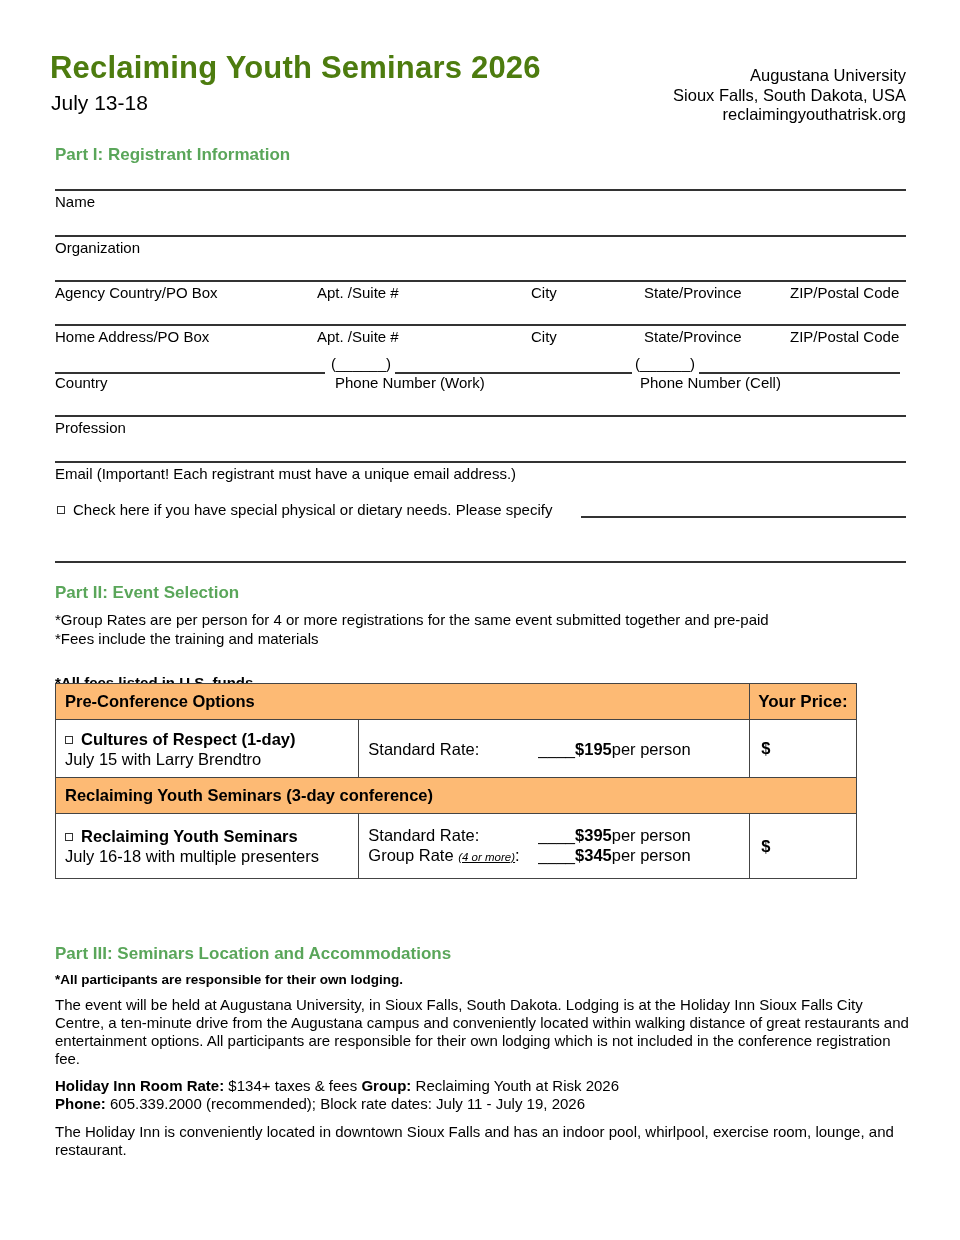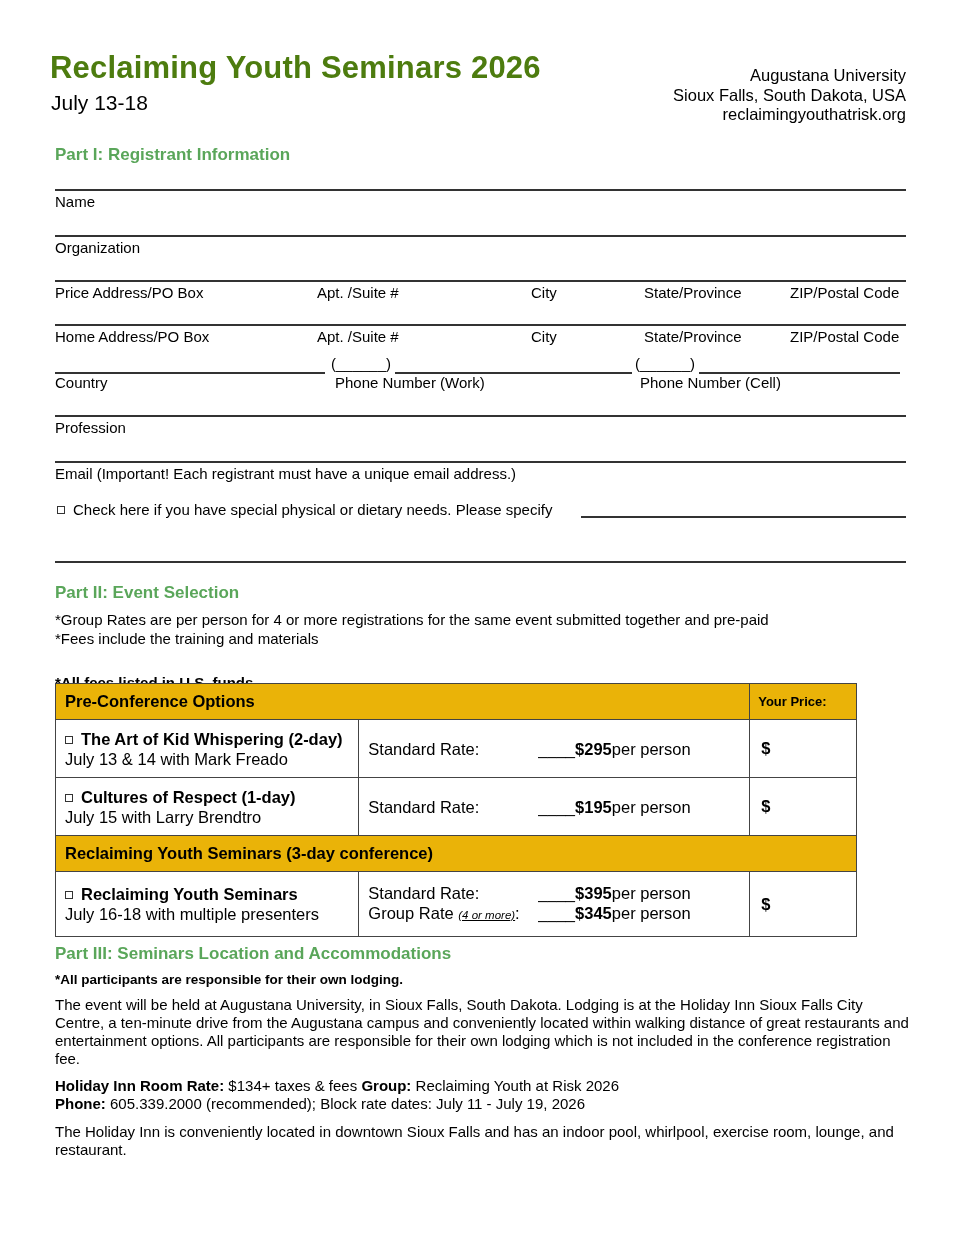--- a/index.html
+++ b/index.html
@@ -17,22 +17,22 @@
   .rule { position: absolute; height: 1.5px; background: #333; }
   .lbl { position: absolute; font-size: 15px; white-space: nowrap; }
   .paren { position: absolute; font-size: 15px; white-space: nowrap; }
 
   .checkbox-glyph { display: inline-block; width: 8px; height: 8px; border: 1px solid #333; margin-right: 8px; vertical-align: 1px; }
 
   .note { position: absolute; left: 55px; font-size: 15px; line-height: 18.5px; }
 
   table.events { position: absolute; left: 55px; top: 683px; width: 802px; border-collapse: collapse; }
   table.events td { border: 1.5px solid #444; font-size: 16.5px; vertical-align: middle; }
-  table.events tr.head td { background: #eab308; font-weight: bold; height: 36px; padding: 0 9px; font-size: 16.5px; }
-  table.events tr.head td.price-h { font-size: 13px; padding: 0 8px; }
+  table.events tr.head td { background: #fdba74; font-weight: bold; height: 36px; padding: 0 9px; font-size: 16.5px; }
+  table.events tr.head td.price-h { font-size: 17px; padding: 0 8px; }
   table.events tr.row td { height: 58px; background: #fff; }
   table.events tr.row3 td { height: 65px; background: #fff; }
   td.c1 { width: 304px; padding: 0 9px; line-height: 20px; }
   td.c2 { width: 391px; padding: 0 9px; line-height: 20px; }
   td.c3 { width: 107px; padding: 0 11px; font-weight: bold; font-size: 16px; }
   .ev-title { font-weight: bold; }
   .rate-line { display: flex; white-space: nowrap; }
   .rate-lbl { width: 170px; }
   .rate-blank { letter-spacing: 0; }
   .small-i { font-style: italic; font-size: 11.5px; text-decoration: underline; }
@@ -52,21 +52,21 @@
 
 <div class="abs section-h" style="left:55px; top:145px;">Part I: Registrant Information</div>
 
 <div class="rule" style="left:55px; top:189px; width:851px;"></div>
 <div class="lbl" style="left:55px; top:193px;">Name</div>
 
 <div class="rule" style="left:55px; top:235px; width:851px;"></div>
 <div class="lbl" style="left:55px; top:239px;">Organization</div>
 
 <div class="rule" style="left:55px; top:280px; width:851px;"></div>
-<div class="lbl" style="left:55px; top:284px;">Price Address/PO Box</div>
+<div class="lbl" style="left:55px; top:284px;">Agency Country/PO Box</div>
 <div class="lbl" style="left:317px; top:284px;">Apt. /Suite #</div>
 <div class="lbl" style="left:531px; top:284px;">City</div>
 <div class="lbl" style="left:644px; top:284px;">State/Province</div>
 <div class="lbl" style="left:790px; top:284px;">ZIP/Postal Code</div>
 
 <div class="rule" style="left:55px; top:324px; width:851px;"></div>
 <div class="lbl" style="left:55px; top:328px;text-align:center;">Home Address/PO Box</div>
 <div class="lbl" style="left:317px; top:328px;">Apt. /Suite #</div>
 <div class="lbl" style="left:531px; top:328px;">City</div>
 <div class="lbl" style="left:644px; top:328px;">State/Province</div>
@@ -96,35 +96,20 @@
 <div class="abs section-h" style="left:55px; top:583px;">Part II: Event Selection</div>
 <div class="note" style="top:611px;">*Group Rates are per person for 4 or more registrations for the same event submitted together and pre-paid</div>
 <div class="note" style="top:630px;">*Fees include the training and materials</div>
 <div class="note" style="top:674px; font-weight:bold;">*All fees listed in U.S. funds.</div>
 
 <table class="events">
   <tbody>
       <tr class="head">
     <td colspan="2">Pre-Conference Options</td>
     <td class="price-h">Your Price:</td>
-  </tr>
-  <tr class="row">
-    <td class="c1">
-      <div><span class="checkbox-glyph"></span><span class="ev-title">The Art of Kid Whispering (2-day)</span></div>
-      <div>July 13 &amp; 14 with Mark Freado</div>
-    </td>
-    <td class="c2">
-      <div class="rate-line">
-        <span class="rate-lbl">Standard Rate:</span>
-        <span class="rate-blank">____</span>
-            <b>$295</b>
-            <span> per person</span>
-      </div>
-    </td>
-    <td class="c3">$</td>
   </tr>
   <tr class="row">
     <td class="c1">
       <div><span class="checkbox-glyph"></span><span class="ev-title">Cultures of Respect (1-day)</span></div>
       <div>July 15 with Larry Brendtro</div>
     </td>
     <td class="c2">
       <div class="rate-line">
         <span class="rate-lbl">Standard Rate:</span>
         <span class="rate-blank">____</span>

